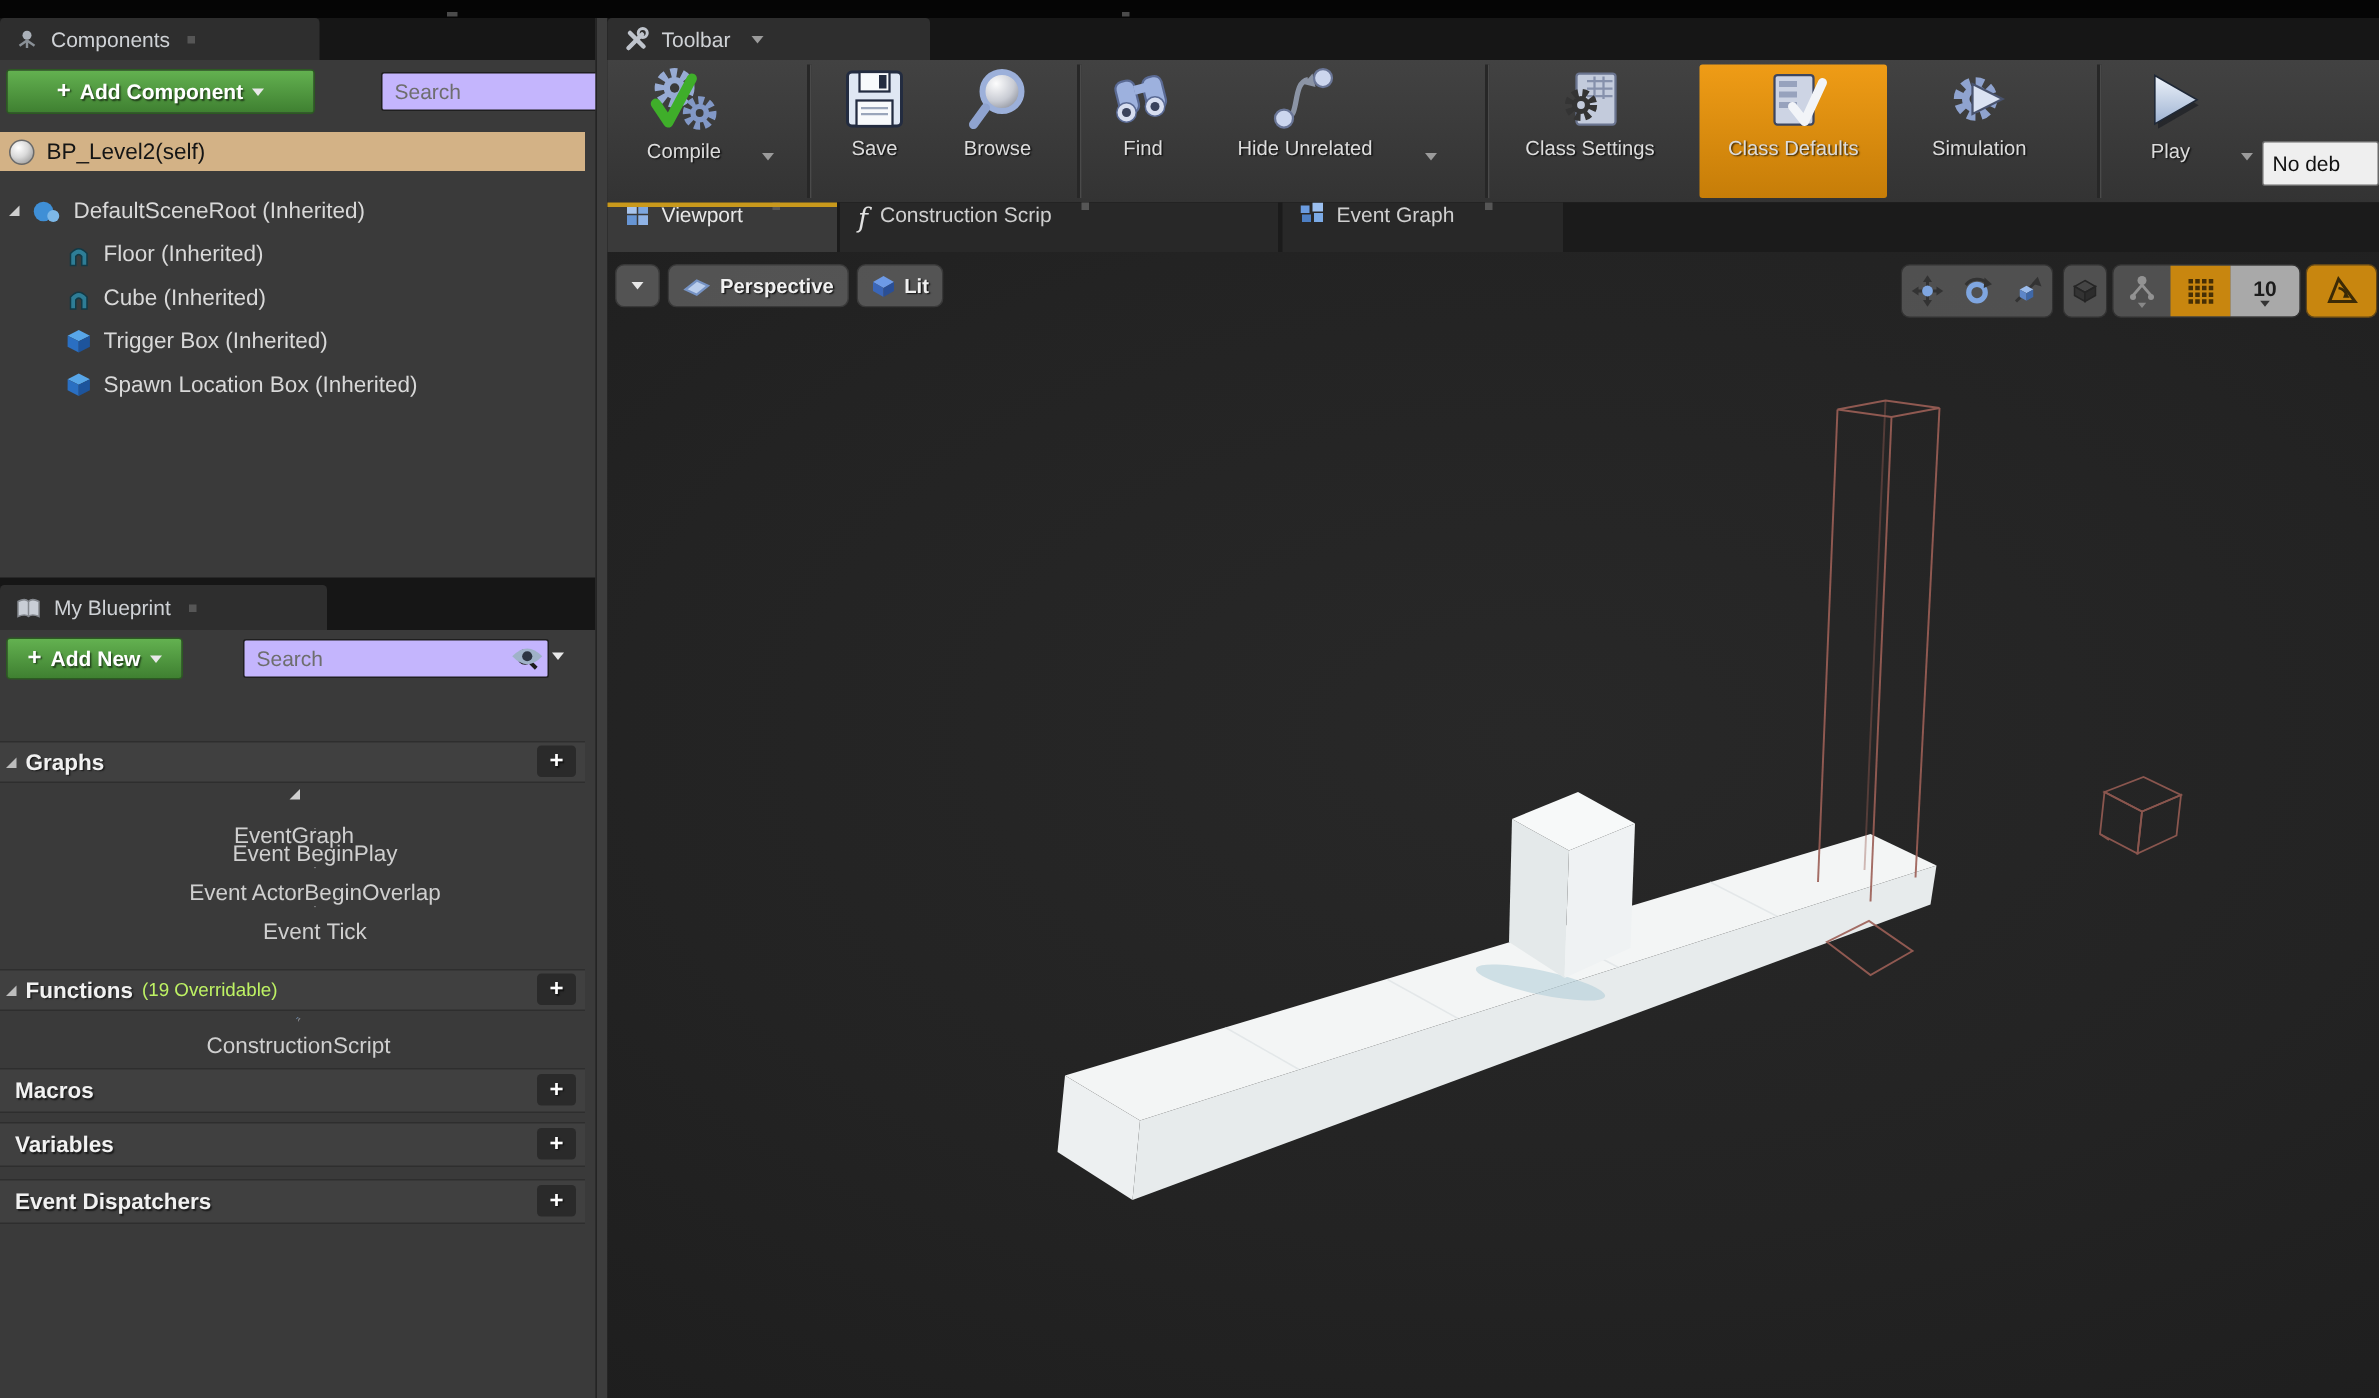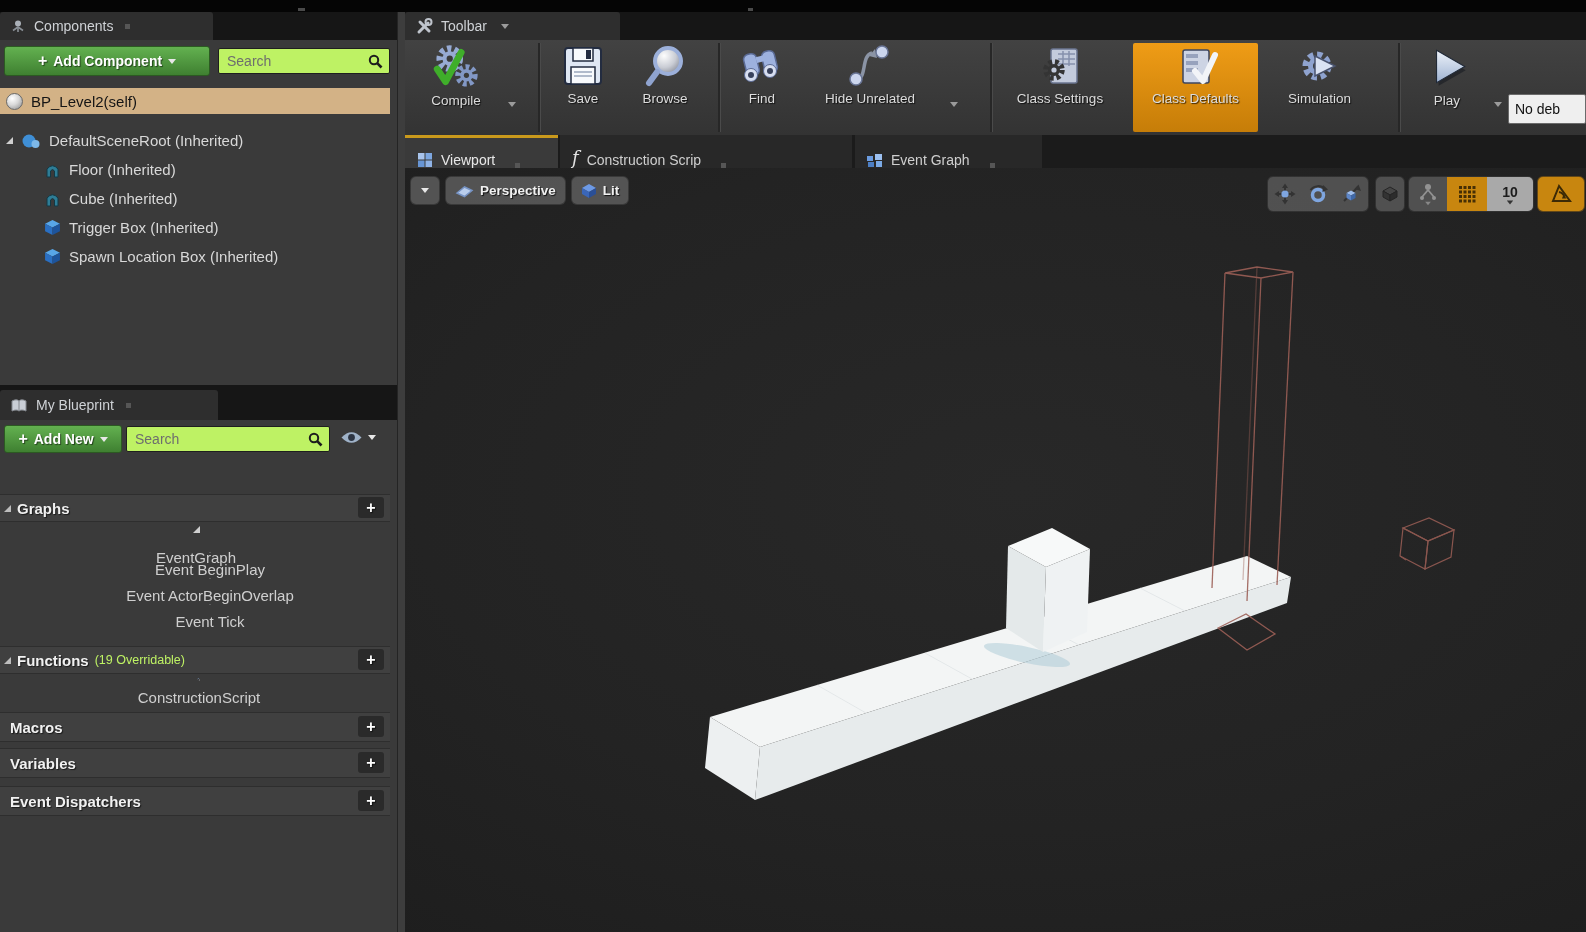--- a/index.html
+++ b/index.html
@@ -24,22 +24,22 @@
   .dot{width:5px;height:5px;background:#565656;margin-left:12px;flex:none;}
 
   
   .panel-body{left:0;width:397px;background:#3a3a3a;}
   .g-btn{display:flex;align-items:center;justify-content:center;gap:6px;height:30px;border-radius:3px;
          background:linear-gradient(#63b150,#3f8031);border:1px solid #2c5a22;box-sizing:border-box;
          color:#fff;font-weight:bold;font-size:14px;text-shadow:1px 1px 1px rgba(0,0,0,.55);cursor:pointer;}
   .plus-sign{font-weight:bold;font-size:16px;line-height:1;}
   .caret{width:0;height:0;border-left:4px solid transparent;border-right:4px solid transparent;border-top:5px solid #e8e8e8;}
   .caret.dim{border-top-color:#9b9b9b;}
-  .searchbox{display:flex;align-items:center;background:#bef264;border:1px solid #1f1f1f;border-radius:2px;
-             height:26px;box-sizing:border-box;padding:0 6px;}
+  .searchbox{display:flex;align-items:center;background:#c4b5fd;border:1px solid #1f1f1f;border-radius:2px;
+             height:26px;box-sizing:border-box;padding:0 6px;margin-left:36px;}
   .searchbox input{flex:1;border:none;outline:none;background:transparent;font-size:14px;color:#2a2a2a;
                    font-family:"Liberation Sans",sans-serif;min-width:0;}
   .searchbox input::placeholder{color:#6e6e6e;}
   .selrow{background:#d3b286;color:#151515;display:flex;align-items:center;gap:8px;padding-left:6px;font-size:15px;}
   .sphere{width:15px;height:15px;border-radius:50%;flex:none;border:1px solid #6a6a6a;
           background:radial-gradient(circle at 35% 30%,#ffffff,#d9d9d9 45%,#888888);}
   .trow{position:absolute;left:0;right:7px;height:29px;display:flex;align-items:center;gap:8px;font-size:15px;color:#d8d8d8;}
   .expander{width:0;height:0;border-left:7px solid transparent;border-bottom:7px solid #cfcfcf;flex:none;}
   .sec{position:absolute;left:0;right:7px;height:26px;background:#404040;border-top:1px solid #2e2e2e;border-bottom:1px solid #2e2e2e;
        display:flex;align-items:center;gap:6px;padding-left:4px;font-size:15px;font-weight:bold;color:#f1f1f1;
@@ -56,21 +56,21 @@
           padding-bottom:4px;box-sizing:border-box;cursor:pointer;}
   .tb-btn .lbl{font-size:13.5px;color:#dcdcdc;text-shadow:1px 1px 1px rgba(0,0,0,.7);margin-top:2px;white-space:nowrap;}
   .tb-btn.hl{background:linear-gradient(#ef9c16,#c67d08);border-radius:2px;}
   .tb-sep{position:absolute;top:3px;height:89px;width:2px;background:#272727;border-right:1px solid #4a4a4a;}
   .tb-caret{position:absolute;top:62px;}
   .nodebug{position:absolute;top:54px;height:30px;background:#efefef;border:1px solid #6a6a6a;border-radius:2px;
            color:#111;font-size:14px;display:flex;align-items:center;padding:0 6px;box-sizing:border-box;white-space:nowrap;overflow:hidden;}
 
   
   .mtabrow{left:0;top:123px;width:1181px;height:33px;background:#1b1b1b;}
-  .mtab{position:absolute;top:0;height:33px;background:#282828;display:flex;align-items:flex-end;gap:8px;
+  .mtab{position:absolute;top:0;height:33px;background:#282828;display:flex;align-items:flex-start;gap:8px;
         padding:0 12px;box-sizing:border-box;font-size:14px;color:#cfcfcf;cursor:pointer;}
   .mtab.active{background:#3a3a3a;color:#e8e8e8;}
   .mtab.active::before{content:"";position:absolute;top:0;left:0;right:0;height:3px;background:#c9991c;}
 
   
   .viewport{left:0;top:156px;width:1181px;height:764px;
             background:radial-gradient(1100px 620px at 52% 42%, #282828 0%, #232323 55%, #1d1d1d 100%);overflow:hidden;}
   .vp-btn{display:flex;align-items:center;gap:6px;height:29px;border-radius:6px;background:rgba(125,125,125,.55);
           border:1px solid rgba(40,40,40,.6);padding:0 9px;box-sizing:border-box;color:#f0f0f0;font-weight:bold;
           font-size:13.5px;text-shadow:1px 1px 1px rgba(0,0,0,.8);cursor:pointer;}

